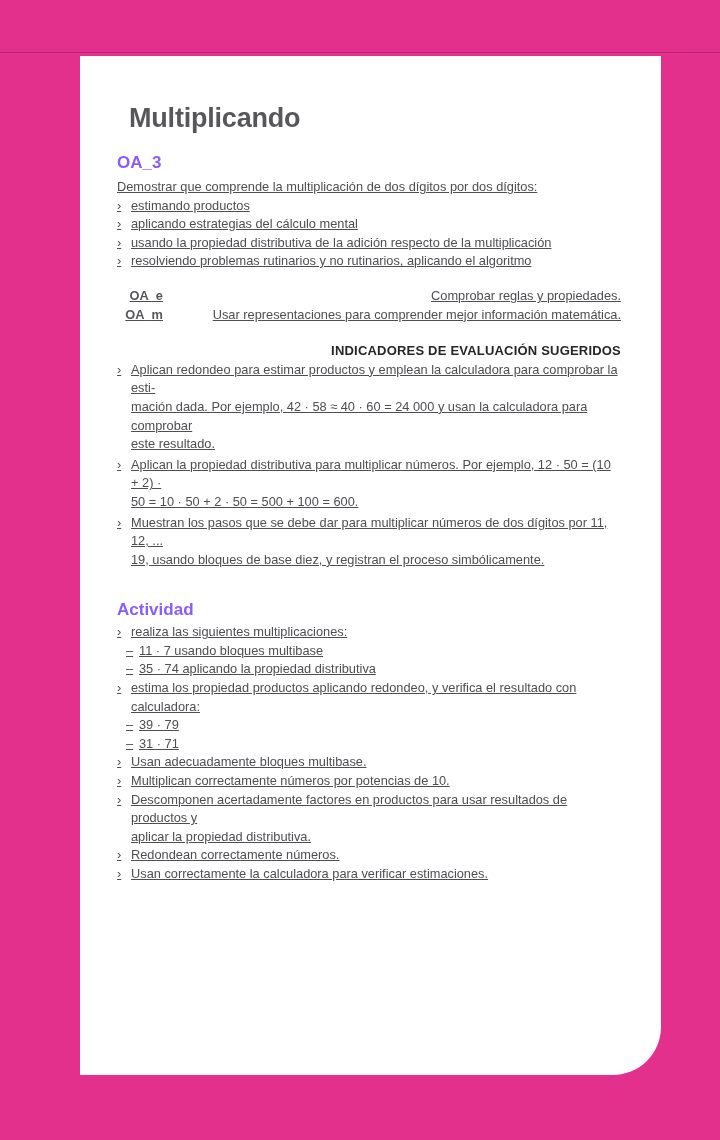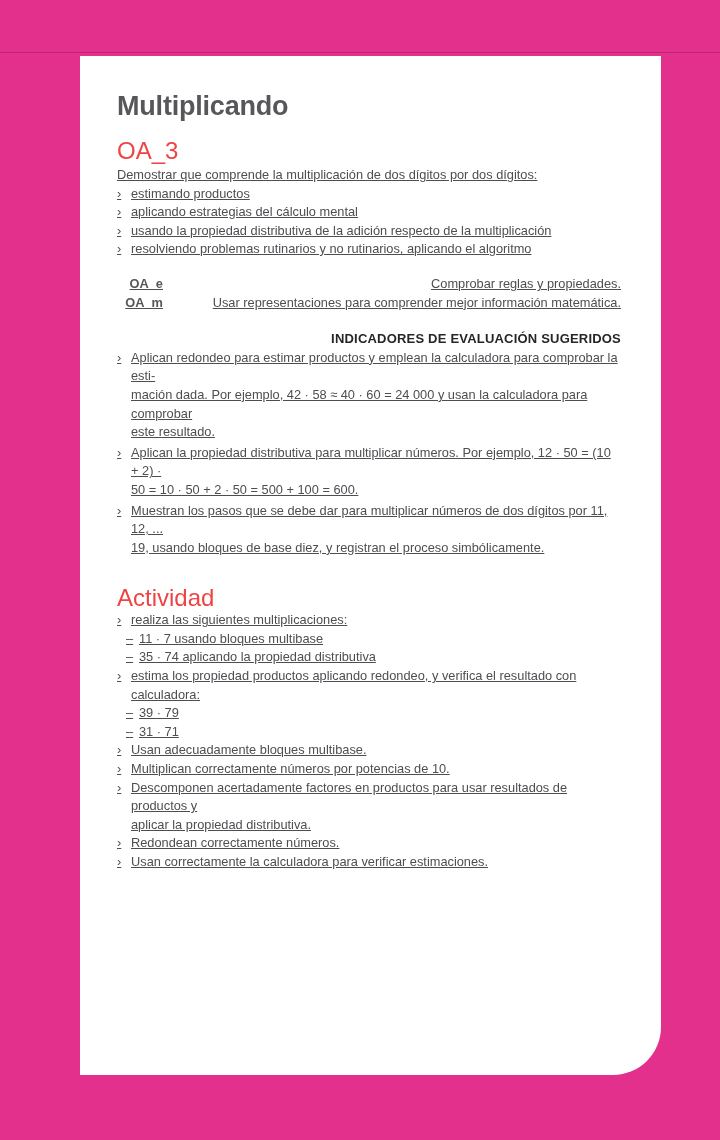--- a/index.html
+++ b/index.html
@@ -18,33 +18,33 @@
   }
   .card {
     position: absolute;
     left: 80px; top: 56px;
     width: 581px; height: 1019px;
     background: #ffffff;
     border-radius: 0 0 48px 0;
     padding: 34px 40px 0 37px;
   }
   .doc-title {
-    margin: 0;
+    margin: 12px;
     font-size: 27px;
     line-height: 32px;
     font-weight: bold;
     color: #57575b;
     letter-spacing: -0.2px;
   }
   .pink-heading {
     margin: 16px 0 0 0;
-    font-size: 24px;
+    font-size: 17px;
     line-height: 26px;
-    font-weight: normal;
-    color: #ef4444;
+    font-weight: bold;
+    color: #8b5cf6;
   }
   .pink-heading.actividad { margin-top: 28px; }
   .caps-heading {
     margin: 18px 0 0 0;
     font-size: 13px;
     line-height: 18.6px;
     font-weight: bold;
     color: #262626;
     letter-spacing: 0.2px;
     text-align: right;

